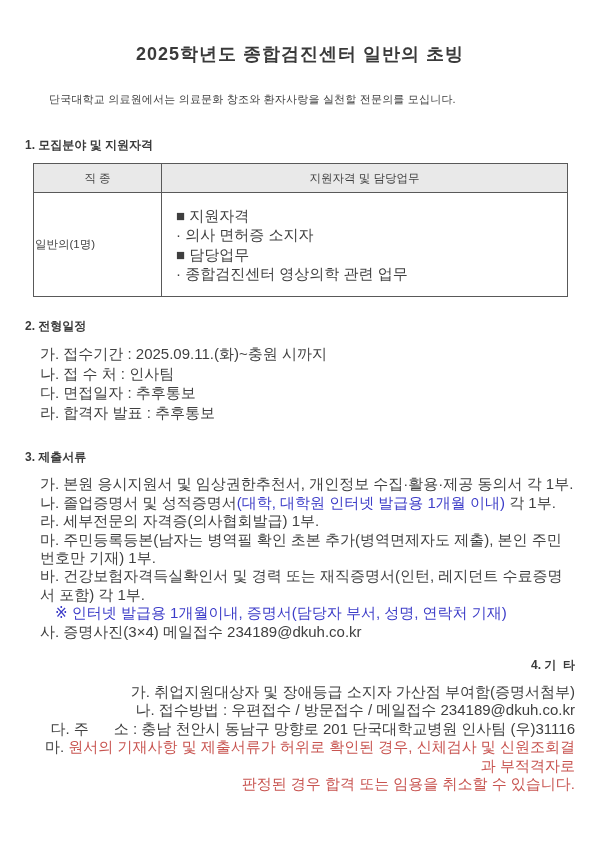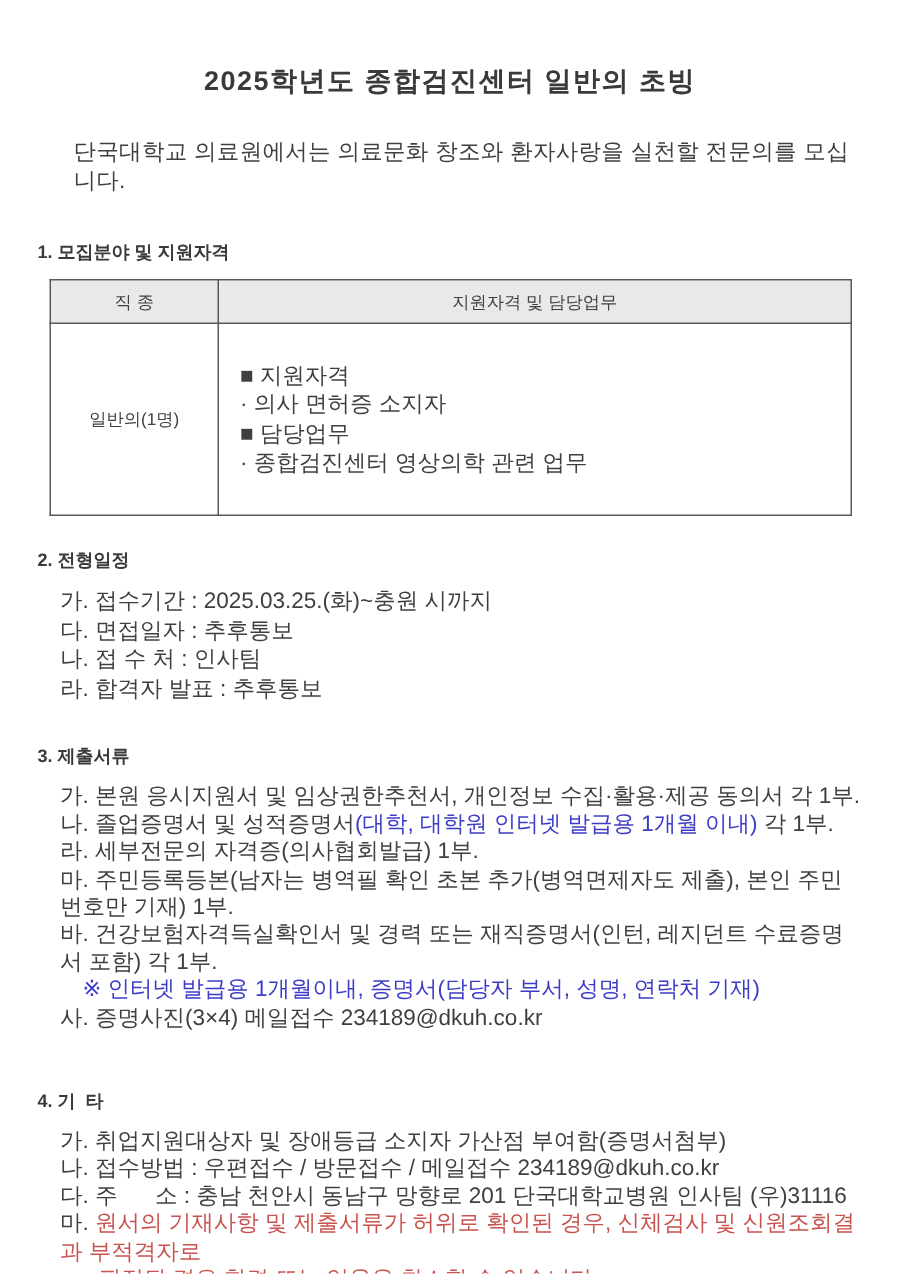--- a/index.html
+++ b/index.html
@@ -24,51 +24,51 @@
     margin: 0 0 26px 0;
     text-align: center;
     font-size: 18px;
     font-weight: bold;
     letter-spacing: 1px;
     color: #3a3a3a;
   }
   .intro {
     margin: 0 0 30px 0;
     padding-left: 24px;
-    font-size: 15px;
+    font-size: 11px;
     letter-spacing: 0.2px;
   }
   .section-heading {
     font-size: 12px;
     font-weight: bold;
     white-space: pre-wrap;
     margin: 0 0 9px 0;
     color: #3a3a3a;
   }
   .sec-schedule  { margin-top: 21px; }
   .sec-documents { margin-top: 27px; }
-  .sec-etc       { margin-top: 38px; }
+  .sec-etc       { margin-top: 16px; text-align: right; }
   .recruit-table {
     border-collapse: collapse;
     width: 535px;
     margin-left: 8px;
     font-size: 11.5px;
   }
   .recruit-table th, .recruit-table td {
     border: 1px solid var(--border);
   }
   .recruit-table th {
     height: 29px;
     background: var(--header_bg);
     font-weight: normal;
     text-align: center;
     white-space: pre-wrap;
   }
-  .col-position { width: 112px; }
-  .cell-position { text-align: center; height: 128px; margin-top: 32px; }
+  .col-position { width: 128px; }
+  .cell-position { height: 104px; margin-top: 32px; }
   .cell-detail { padding: 6px 10px 6px 14px; vertical-align: middle; }
   .cell-detail .line { line-height: 19.5px; }
   .line {
     font-size: 15px;
     line-height: 18.4px;
     white-space: pre-wrap;
   }
   .schedule-list .line { line-height: 19.6px; }
   .indent-0 { padding-left: 0; }
   .indent-1 { padding-left: 15px; }
@@ -105,23 +105,23 @@
               <div class="line indent-0"><span>· 종합검진센터 영상의학 관련 업무</span></div>
             </td>
         </tr>
       </tbody>
     </table>
   </section>
 
   <section class="sec sec-schedule">
     <div class="section-heading">2. 전형일정</div>
     <div class="list schedule-list">
-        <div class="line indent-1"><span>가. 접수기간 : 2025.03.25.(화)~충원 시까지</span></div>
+        <div class="line indent-1"><span>가. 접수기간 : 2025.09.11.(화)~충원 시까지</span></div>
+        <div class="line indent-1"><span>나. 접 수 처 : 인사팀</span></div>
         <div class="line indent-1"><span>다. 면접일자 : 추후통보</span></div>
-        <div class="line indent-1"><span>나. 접 수 처 : 인사팀</span></div>
         <div class="line indent-1"><span>라. 합격자 발표 : 추후통보</span></div>
       </div>
   </section>
 
   <section class="sec sec-documents">
     <div class="section-heading">3. 제출서류</div>
     <div class="list documents-list">
         <div class="line indent-1"><span>가. 본원 응시지원서 및 임상권한추천서, 개인정보 수집·활용·제공 동의서 각 1부.</span></div>
         <div class="line indent-1"><span>나. 졸업증명서 및 성적증명서</span><span class="c-blue">(대학, 대학원 인터넷 발급용 1개월 이내)</span><span> 각 1부.</span></div>
         <div class="line indent-1"><span>라. 세부전문의 자격증(의사협회발급) 1부.</span></div>

